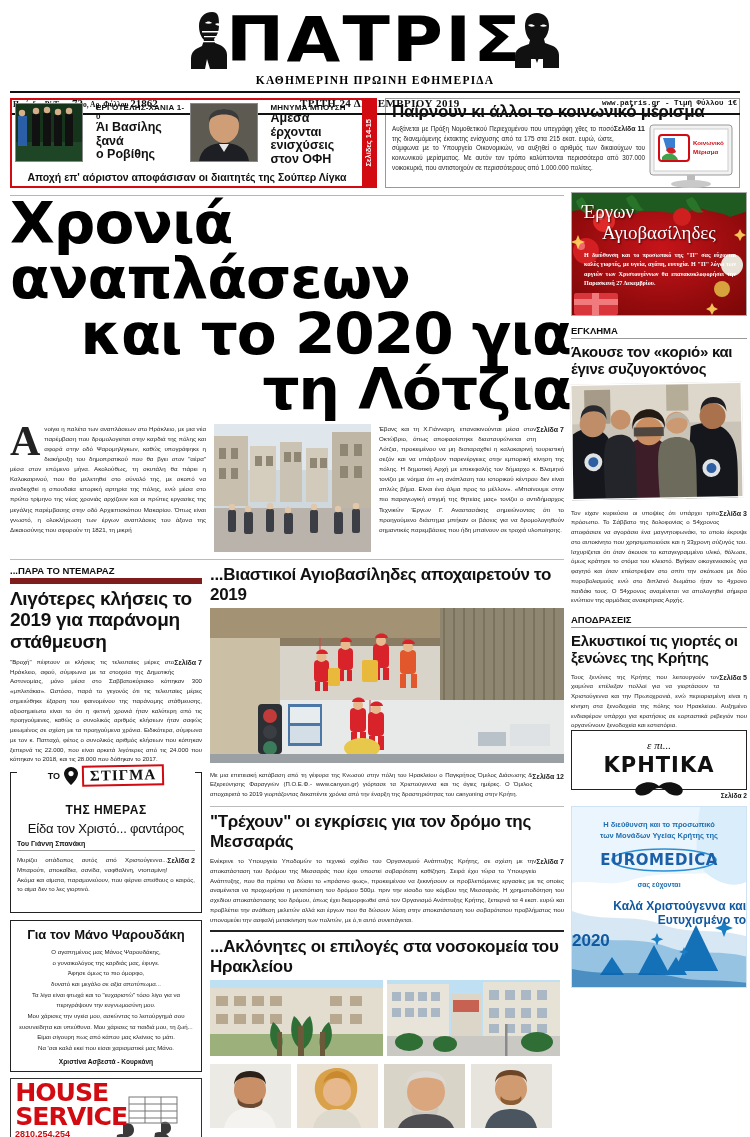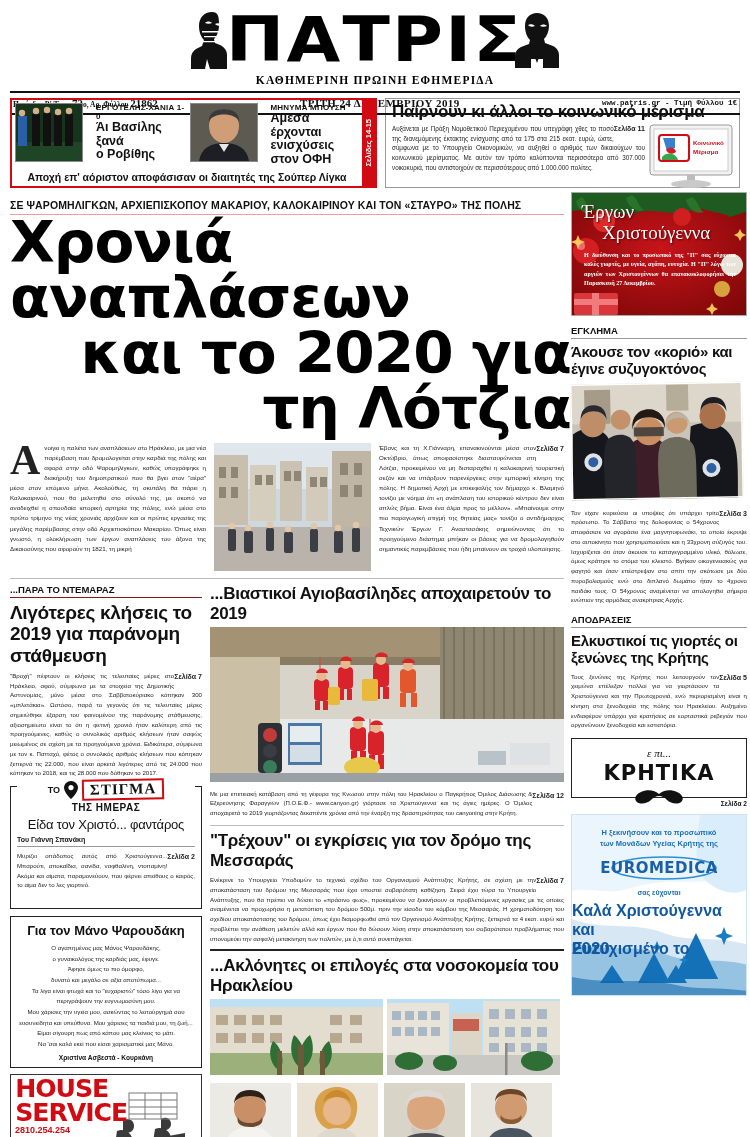--- a/index.html
+++ b/index.html
@@ -78,34 +78,34 @@
   .lead-text2{width:185px;font-size:6.2px;line-height:1.62;text-align:justify;color:#222;}
   .pg{font-weight:bold;float:right;font-size:7px;}
 
   .hr-thin{border-top:1px solid #bbb;margin:7px 0 5px;}
 
   
   .lower{display:flex;gap:8px;}
   .lcol{width:192px;flex:none;}
   .mcol{width:354px;flex:none;}
 
-  .kicker-sm{font-size:9.5px;font-weight:bold;border-bottom:1px solid #7f1d1d;padding-bottom:2px;}
+  .kicker-sm{font-size:9.5px;font-weight:bold;border-bottom:6px solid #7f1d1d;padding-bottom:2px;}
   .head-med{font-size:19px;font-weight:bold;line-height:1.12;margin-top:4px;letter-spacing:-.3px;}
   .head-mid{font-size:17px;font-weight:bold;line-height:1.14;letter-spacing:-.3px;}
   .body-sm{font-size:6.1px;line-height:1.6;text-align:justify;color:#222;margin-top:5px;}
 
   .photo{position:relative;overflow:hidden;}
 
   
   .stigma{border:1px solid #222;margin-top:8px;padding:5px 6px 18px;position:relative;}
   .stigma-top{display:flex;align-items:center;justify-content:center;gap:4px;margin-top:-13px;background:#fff;}
   .stigma-to{font-size:9px;font-weight:bold;}
   .stigma-word{border:2px solid #d20a11;color:#111;font-weight:bold;font-size:15px;
      padding:0 6px;letter-spacing:1px;transform:rotate(-1.2deg);font-family:"Liberation Serif",serif;}
-  .stigma-sub{font-size:10px;font-weight:bold;text-align:center;letter-spacing:.5px;margin-top:2px;}
+  .stigma-sub{font-size:12px;font-weight:bold;text-align:center;letter-spacing:.5px;margin-top:17px;}
   .stigma-head{font-size:13px;text-align:center;margin-top:4px;letter-spacing:-.2px;}
   .stigma-by{font-size:7px;font-weight:bold;border-bottom:1px solid #999;padding-bottom:3px;margin-top:4px;}
   .stigma-body{font-size:6.1px;line-height:1.6;text-align:justify;margin-top:4px;color:#222;}
 
   
   .obit{border:1px solid #222;margin-top:7px;padding:6px 7px;}
   .obit-h{font-size:13px;font-weight:bold;text-align:center;}
   .obit-b{font-size:6.1px;line-height:1.75;text-align:center;margin-top:5px;color:#222;}
   .obit-sig{font-size:6.6px;font-weight:bold;text-align:center;margin-top:4px;}
 
@@ -128,36 +128,36 @@
      font-size:19px;text-shadow:1px 1px 2px #400;}
   .xmas-t2{position:absolute;left:30px;top:29px;font-family:"Liberation Serif",serif;color:#fff;
      font-size:19px;text-shadow:1px 1px 2px #400;}
   .xmas-body{position:absolute;left:12px;right:10px;top:58px;color:#fff;font-size:6.1px;
      line-height:1.55;font-weight:bold;font-family:"Liberation Serif",serif;text-align:justify;}
 
   .r-kicker{font-size:9.5px;font-weight:bold;border-bottom:1px solid #999;padding-bottom:2px;margin-top:9px;}
   .r-head{font-size:15px;font-weight:bold;line-height:1.15;margin-top:4px;letter-spacing:-.3px;}
   .r-body{font-size:6.1px;line-height:1.6;text-align:justify;color:#222;margin-top:5px;}
 
-  .kritika{border:1px solid #222;margin-top:8px;padding:4px 0 2px;position:relative;text-align:center;}
+  .kritika{border:1px solid #222;padding:4px 0 2px;position:relative;text-align:center;}
   .kritika-e{font-family:"Liberation Serif",serif;font-style:italic;font-size:11px;margin-top:-11px;
      background:#fff;display:inline-block;padding:0 5px;}
   .kritika-w{font-family:"DejaVu Sans",sans-serif;font-weight:bold;font-size:21px;letter-spacing:1px;}
   .mustache{font-size:15px;line-height:.6;}
   .kritika-head{font-size:14px;line-height:1.18;margin-top:6px;letter-spacing:-.3px;}
 
   .euro{margin-top:7px;height:180px;border:1px solid #cfe3f2;position:relative;overflow:hidden;
      background:linear-gradient(#ffffff 0%,#ffffff 42%,#e8f4fc 60%,#cde8f9 100%);}
   .euro-t{position:absolute;left:8px;right:8px;top:12px;text-align:center;color:#1f6fb2;
      font-size:7.5px;line-height:1.5;font-weight:bold;}
   .euro-logo{position:absolute;left:0;right:0;top:44px;text-align:center;color:#1a5fa8;
      font-family:"DejaVu Sans",sans-serif;font-weight:bold;font-size:15px;letter-spacing:.5px;}
   .euro-m{position:absolute;left:0;right:0;top:74px;text-align:center;color:#1f6fb2;font-size:7px;font-weight:bold;}
-  .euro-b{position:absolute;left:0;right:0;top:86px;text-align:left;color:#1058a0;
-     font-size:16px;font-weight:bold;line-height:1.2;}
+  .euro-b{position:absolute;left:0;right:0;top:92px;text-align:right;color:#1058a0;
+     font-size:12px;font-weight:bold;line-height:1.2;}
   .euro-y{position:absolute;left:0;right:0;top:124px;color:#1058a0;
      font-size:17px;font-weight:bold;}
   .ph-sky{background:linear-gradient(#bfe0f2,#eaf4fa);}
 </style>
 </head>
 <body>
 
 <div class="page">
 
   <div class="masthead">
@@ -271,21 +271,20 @@
           </svg>
         </div>
       </div>
     </div>
   </div>
 
   <div class="body-grid">
 
     <div class="col-main">
 
-      <div class="kicker-line">ΣΕ ΨΑΡΟΜΗΛΙΓΚΩΝ, ΑΡΧΙΕΠΙΣΚΟΠΟΥ ΜΑΚΑΡΙΟΥ, ΚΑΛΟΚΑΙΡΙΝΟΥ ΚΑΙ ΤΟΝ «ΣΤΑΥΡΟ» ΤΗΣ ΠΟΛΗΣ</div>
       <div class="kicker-rule"></div>
 
       <div class="mega">
         <span>Χρονιά αναπλάσεων</span>
         <span class="l2">και το 2020 για τη Λότζια</span>
       </div>
 
       <div class="lead-wrap">
         <div class="lead-text">
           <span class="dropcap">Α</span>
@@ -685,21 +684,21 @@
             <path d="M168 36l2 4 4 2-4 2-2 4-2-4-4-2 4-2z"></path>
             <path d="M140 110l2 4 4 2-4 2-2 4-2-4-4-2 4-2z"></path>
           </g>
           <g fill="#d8363a">
             <rect x="2" y="100" width="44" height="22" rx="2"></rect>
             <rect x="20" y="100" width="7" height="22" fill="#f07a7c"></rect>
             <rect x="2" y="106" width="44" height="6" fill="#f07a7c"></rect>
           </g>
         </svg>
         <div class="xmas-t1">Έργων</div>
-        <div class="xmas-t2">Χριστούγεννα</div>
+        <div class="xmas-t2">Αγιοβασίληδες</div>
         <div class="xmas-body">Η διεύθυνση και το προσωπικό της "Π" σας εύχονται καλές γιορτές, με υγεία, αγάπη, ευτυχία. Η "Π" λόγω των αργιών των Χριστουγέννων θα επανακυκλοφορήσει την Παρασκευή 27 Δεκεμβρίου.</div>
       </div>
 
       <div>
         <div class="r-kicker">ΕΓΚΛΗΜΑ</div>
         <div class="r-head">Άκουσε τον «κοριό» και έγινε συζυγοκτόνος</div>
         <div class="photo" style="margin-top:5px;transform:rotate(-1deg);">
           <svg width="172" height="116" viewBox="0 0 172 116">
             <rect width="172" height="116" fill="#c9c3b8"></rect>
             <rect x="0" y="0" width="172" height="40" fill="#ddd7cb"></rect>
@@ -781,21 +780,21 @@
           </g>
           <path d="M0 162c36 8 70 0 104 8 20 5 46 2 72 6v4H0z" fill="#0d63a8" opacity=".55"></path>
           <g fill="#1a7ec4">
             <path d="M152 112l2.5 6.5 6.5 2.5-6.5 2.5-2.5 6.5-2.5-6.5-6.5-2.5 6.5-2.5z"></path>
             <path d="M85 126l1.8 4.5 4.5 1.8-4.5 1.8-1.8 4.5-1.8-4.5-4.5-1.8 4.5-1.8z"></path>
             <path d="M112 140l1.4 3.5 3.5 1.4-3.5 1.4-1.4 3.5-1.4-3.5-3.5-1.4 3.5-1.4z"></path>
           </g>
           <ellipse cx="92" cy="53" rx="52" ry="11" fill="none" stroke="#2c8fd4" stroke-width="1.6"></ellipse>
         </svg>
         <div class="euro-t">
-          <div>Η ξεκινήσουν και το προσωπικό</div>
+          <div>Η διεύθυνση και το προσωπικό</div>
           <div>των Μονάδων Υγείας Κρήτης της</div>
         </div>
         <div class="euro-logo">EUROMEDICA</div>
         <div class="euro-m">σας εύχονται</div>
         <div class="euro-b">
           <div>Καλά Χριστούγεννα και</div>
           <div>Ευτυχισμένο το</div>
         </div>
         <div class="euro-y">2020</div>
       </div>

